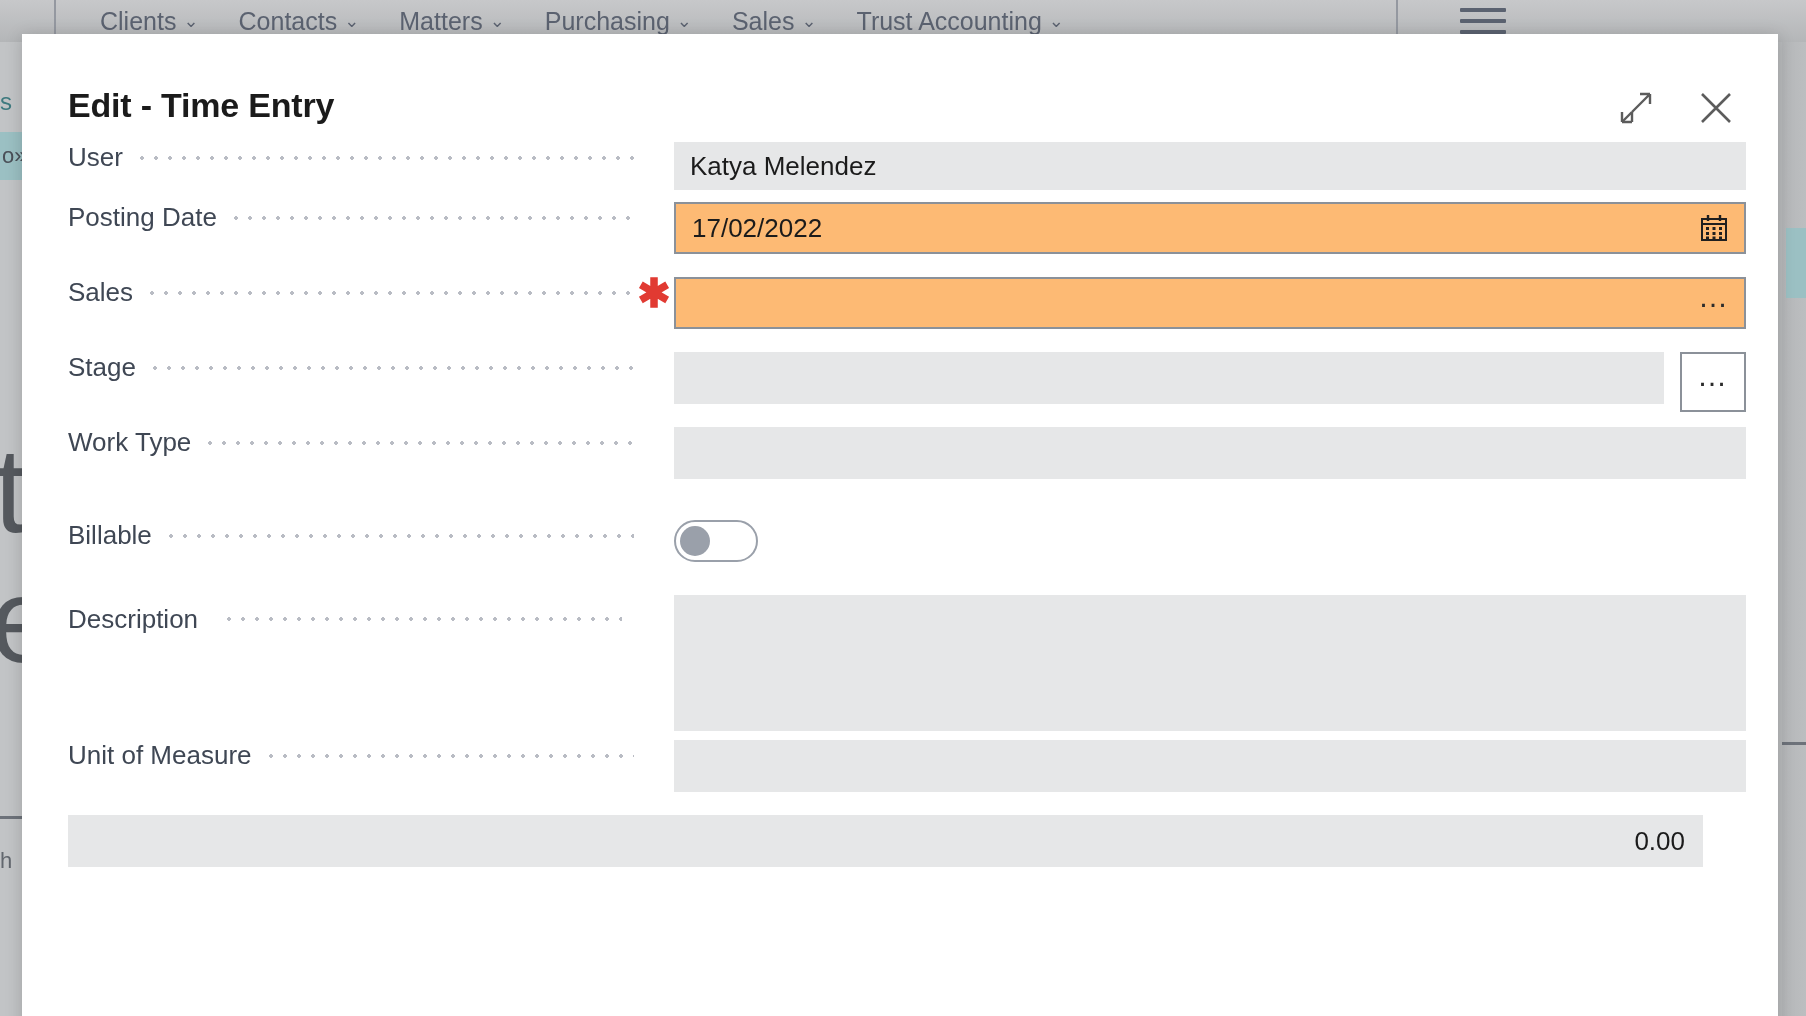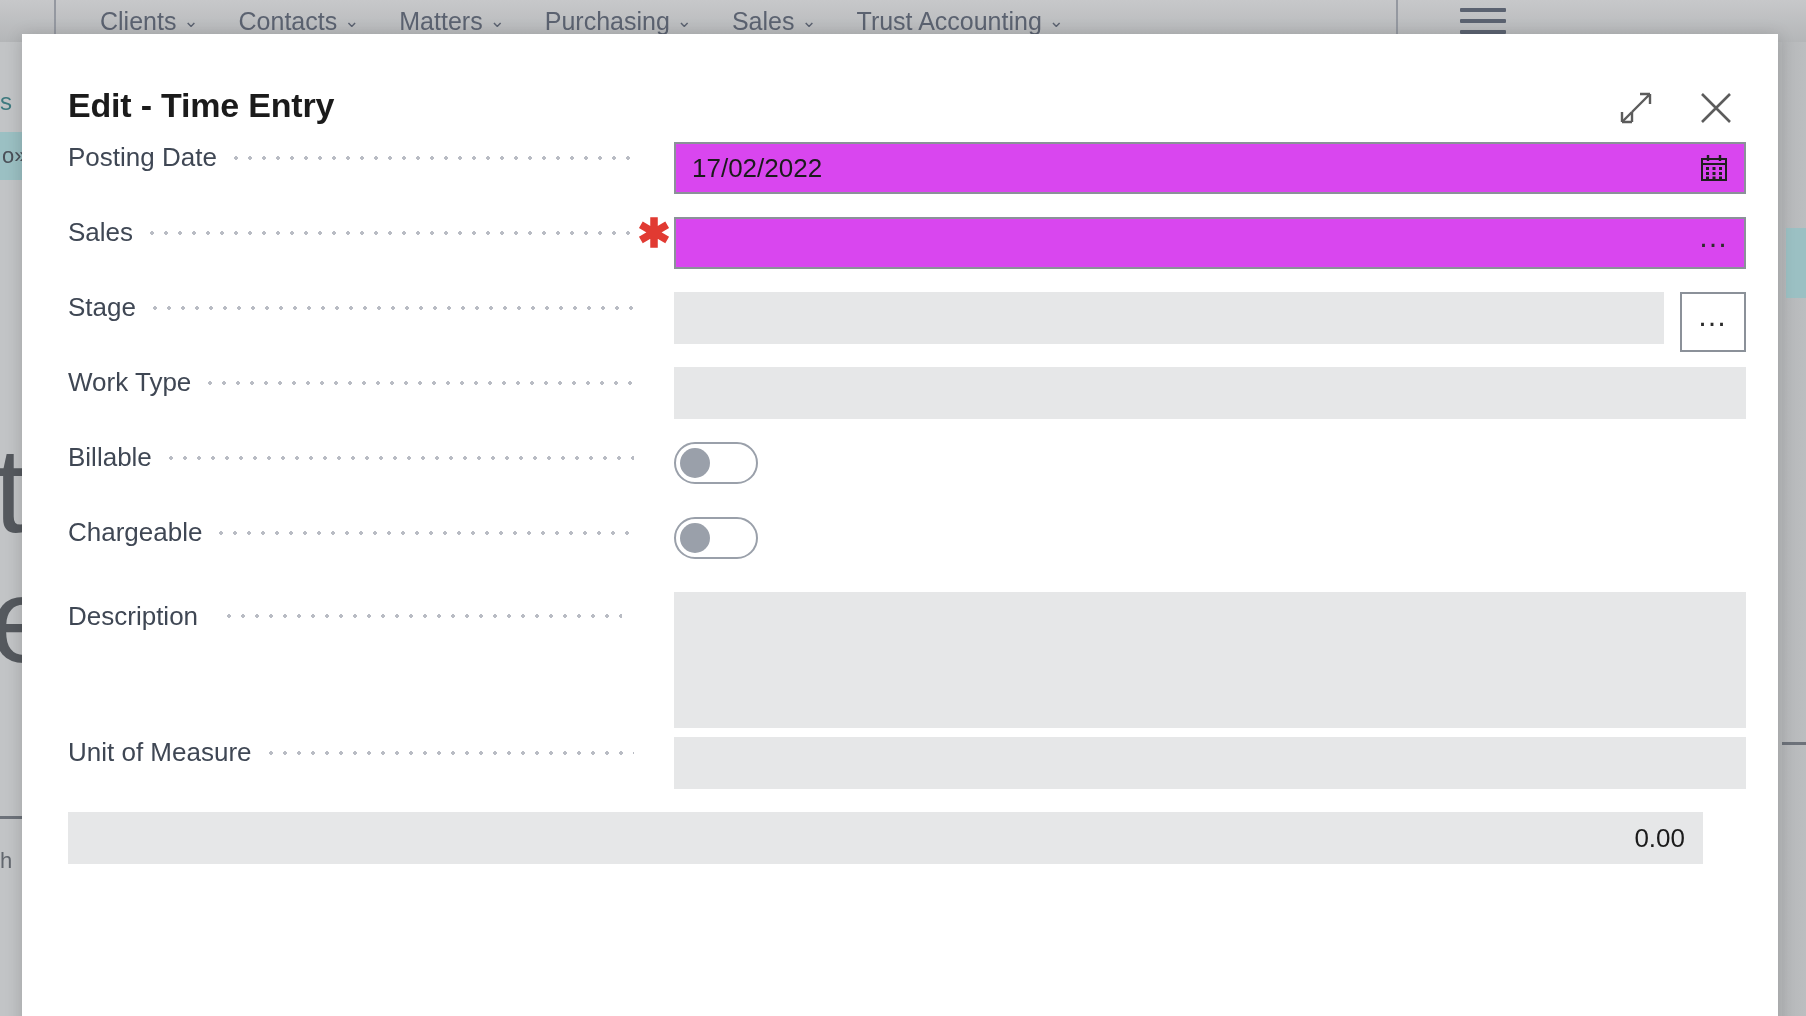--- a/index.html
+++ b/index.html
@@ -164,21 +164,21 @@
   .field {
     flex: 1 1 auto;
     height: 48px;
     font-size: 26px;
     color: #1b1b1b;
     display: flex;
     align-items: center;
     padding: 0 16px;
   }
   .field.disabled { background: #e6e7e8; border: none; }
-  .field.editable { background: #d946ef; border: 2px solid #8b9199; }
+  .field.editable { background: #fdba74; border: 2px solid #8b9199; }
   .field.tall { height: 136px; align-items: flex-start; padding-top: 10px; }
   .field.num { justify-content: flex-end; padding-right: 18px; }
 
   .field-inner-btn {
     flex: 0 0 auto;
     width: 52px; height: 44px;
     display:flex; align-items:center; justify-content:center;
     cursor:pointer;
   }
   .ellipsis-glyph {
@@ -282,20 +282,30 @@
       <div class="icon-btn">
         <svg width="38" height="38" viewBox="0 0 38 38" aria-hidden="true">
           <path d="M5 5 L33 33 M33 5 L5 33" fill="none" stroke="#5c5c5c" stroke-width="2.6"></path>
         </svg>
       </div>
     </div>
   </div>
 
   <div class="form">
 
+    <div class="row" style="height:60px;">
+      <div class="label-cell">
+        <span class="lbl">User</span>
+        <span class="leader"></span>
+        <span class="req blank">*</span>
+      </div>
+      <div class="ctl-cell">
+        <div class="field disabled">Katya Melendez</div>
+      </div>
+    </div>
 
     <div class="row" style="height:75px;">
       <div class="label-cell">
         <span class="lbl">Posting Date</span>
         <span class="leader"></span>
         <span class="req blank">*</span>
       </div>
       <div class="ctl-cell">
         <div class="field editable" style="height:52px;padding-right:4px;">
           <span style="flex:1 1 auto;">17/02/2022</span>
@@ -355,45 +365,33 @@
       <div class="label-cell">
         <span class="lbl">Work Type</span>
         <span class="leader"></span>
         <span class="req blank">*</span>
       </div>
       <div class="ctl-cell">
         <div class="field disabled" style="height:52px;"></div>
       </div>
     </div>
 
-    <div class="row" style="height:75px;">
+    <div class="row" style="height:75px;margin-top:18px;">
       <div class="label-cell">
         <span class="lbl">Billable</span>
         <span class="leader"></span>
         <span class="req blank">*</span>
       </div>
       <div class="ctl-cell">
         <div class="toggle">
           <span class="knob"></span>
         </div>
       </div>
     </div>
 
-    <div class="row" style="height:75px;">
-      <div class="label-cell">
-        <span class="lbl">Chargeable</span>
-        <span class="leader"></span>
-        <span class="req blank">*</span>
-      </div>
-      <div class="ctl-cell">
-        <div class="toggle">
-          <span class="knob"></span>
-        </div>
-      </div>
-    </div>
 
     <div class="row" style="height:145px;">
       <div class="label-cell" style="height:48px;gap:12px;">
         <span class="lbl">Description</span>
         <span class="leader"></span>
         <span class="req blank">*</span>
       </div>
       <div class="ctl-cell">
         <div class="field disabled tall"></div>
       </div>

